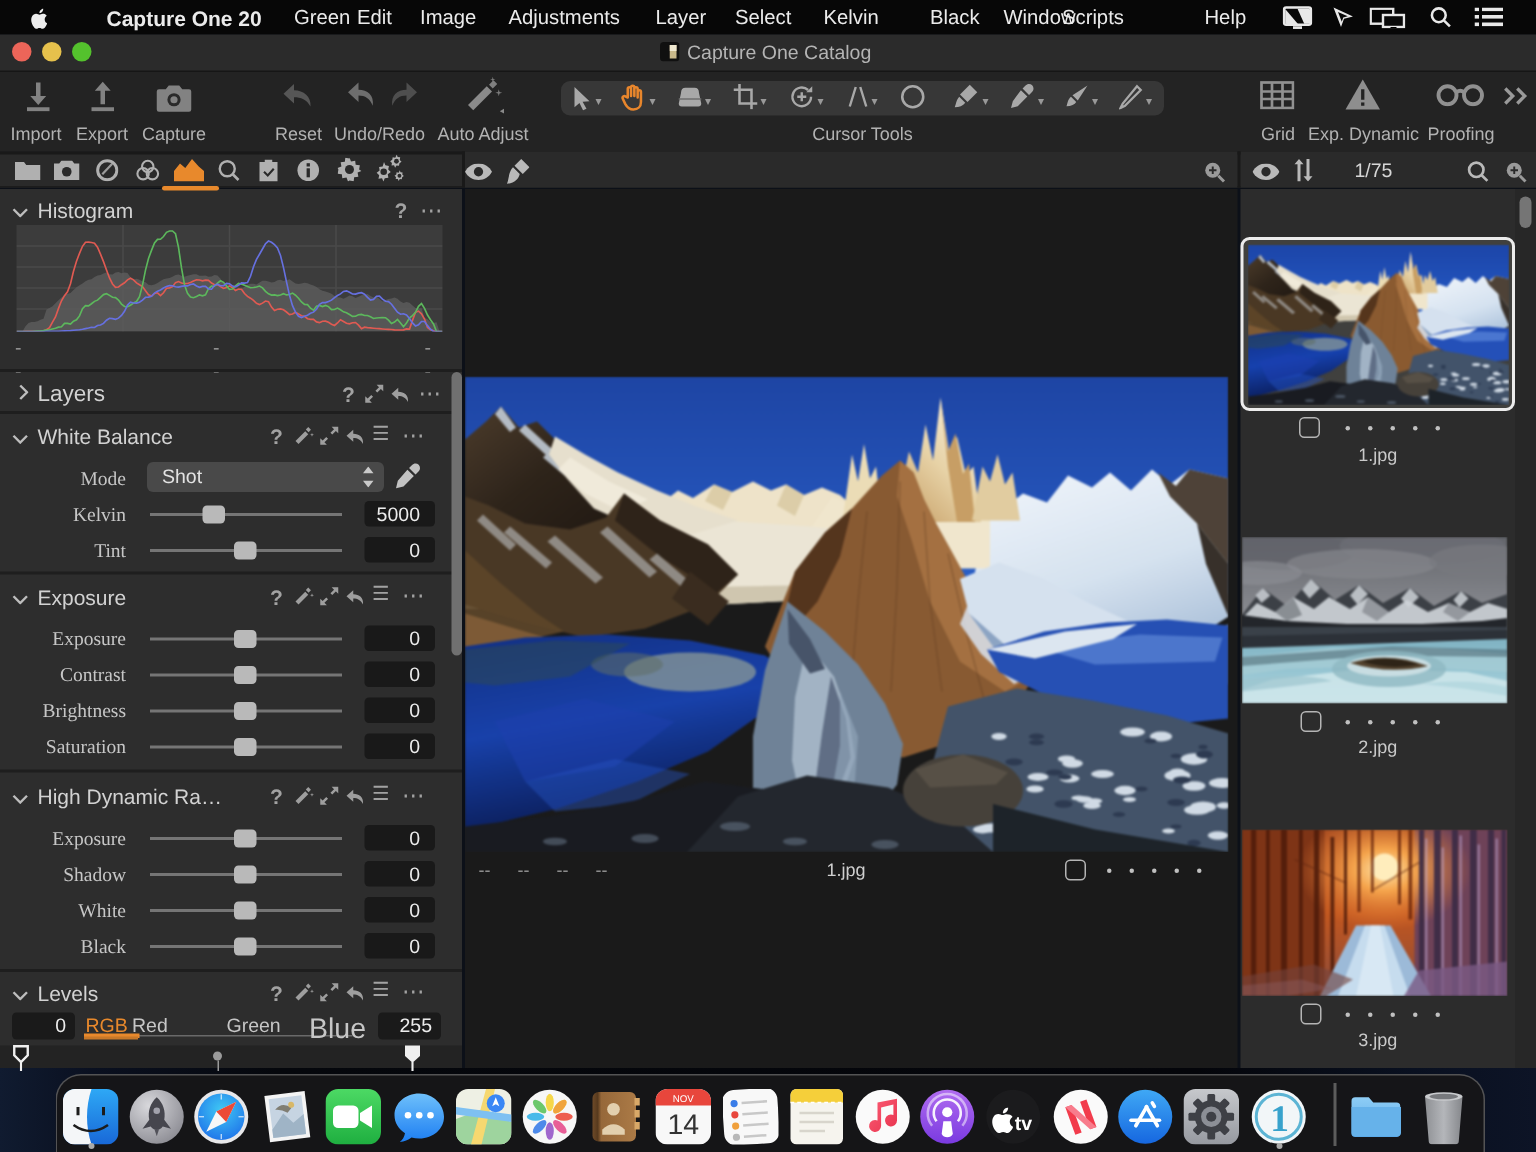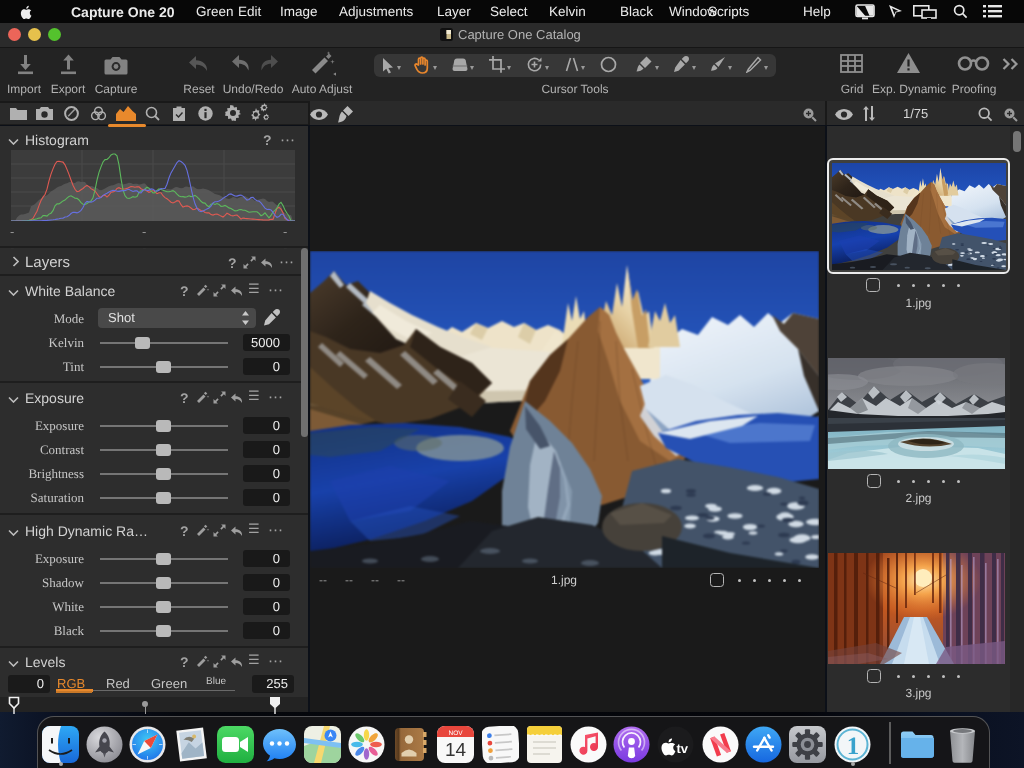--- a/index.html
+++ b/index.html
@@ -554,23 +554,23 @@
       </svg>
   <svg class="abs" style="left:230px;top:656px" width="13" height="12">
         <use href="#i-undo"></use>
       </svg>
   <div class="hicons" style="left:248px;top:652px;font-size:13px">☰</div>
   <div class="hicons" style="left:268px;top:652px;font-size:15px;letter-spacing:1px">⋯</div>
   <div class="abs" style="left:8px;top:675px;width:42px;height:18px;background:#1a1a1a;border-radius:3px;color:#ececec;font-size:13px;text-align:right;padding-right:6px;line-height:18px">0</div>
   <div class="abs" style="left:57px;top:676px;color:#e8892c;font-size:13px">RGB</div>
   <div class="abs" style="left:57px;top:690px;width:178px;height:1.2px;background:#7e7e7e;opacity:.75"></div>
   <div class="abs" style="left:56px;top:689px;width:37px;height:2.5px;background:#e8892c"></div>
-  <div class="abs" style="left:106px;top:676px;color:#c6c6c6;font-size:13px">Red</div>
+  <div class="abs" style="left:88px;top:676px;color:#c6c6c6;font-size:13px">Red</div>
   <div class="abs" style="left:151px;top:676px;color:#c6c6c6;font-size:13px">Green</div>
-  <div class="abs" style="left:206px;top:676px;color:#c6c6c6;font-size:10px">Blue</div>
+  <div class="abs" style="left:206px;top:676px;color:#c6c6c6;font-size:19px">Blue</div>
   <div class="abs" style="left:252px;top:675px;width:42px;height:18px;background:#1a1a1a;border-radius:3px;color:#ececec;font-size:13px;text-align:right;padding-right:6px;line-height:18px">255</div>
 
   <div class="abs" style="left:0px;top:697px;width:308px;height:15px;background:#232323"></div>
   <div class="abs" style="left:56px;top:691px;width:36px;height:2px;background:#c87828"></div>
   <svg class="abs" style="left:8px;top:696px" width="12" height="18" viewBox="0 0 12 18">
         <path fill="#1d1d1d" stroke="#f0f0f0" stroke-width="1.6" d="M1.5 1.5h9v6L6 12 1.5 7.5z"></path>
         <line x1="6" y1="12" x2="6" y2="18" stroke="#f0f0f0" stroke-width="1.4"></line>
       </svg>
   <svg class="abs" style="left:269px;top:696px" width="12" height="18" viewBox="0 0 12 18">
         <path fill="#f0f0f0" d="M1 1h10v7L6 12.5 1 8z"></path>

